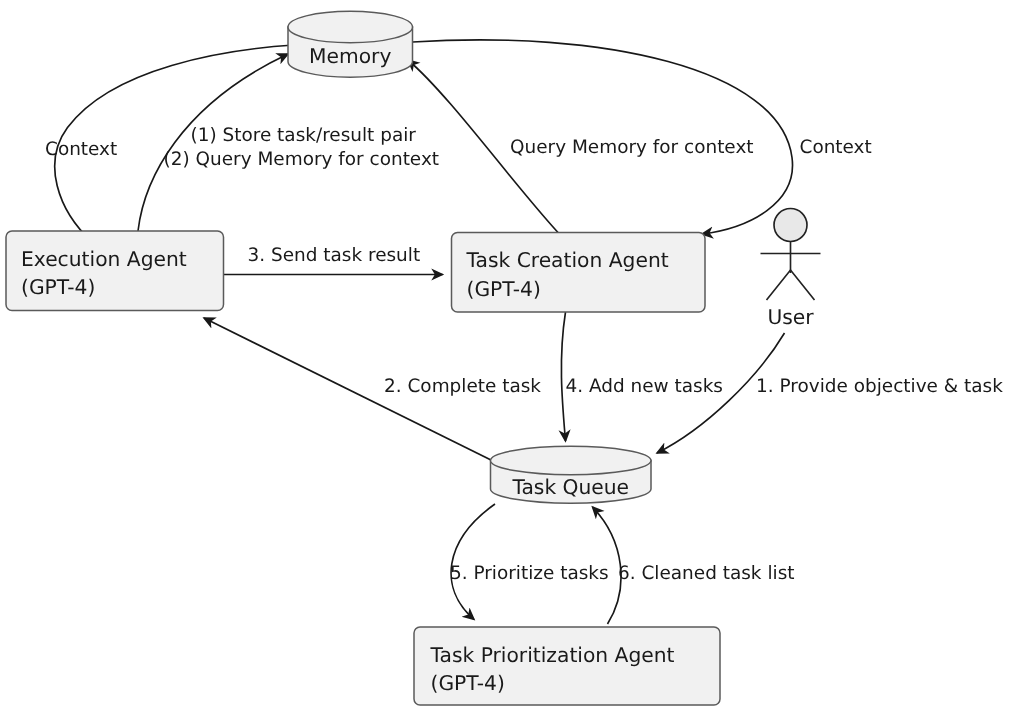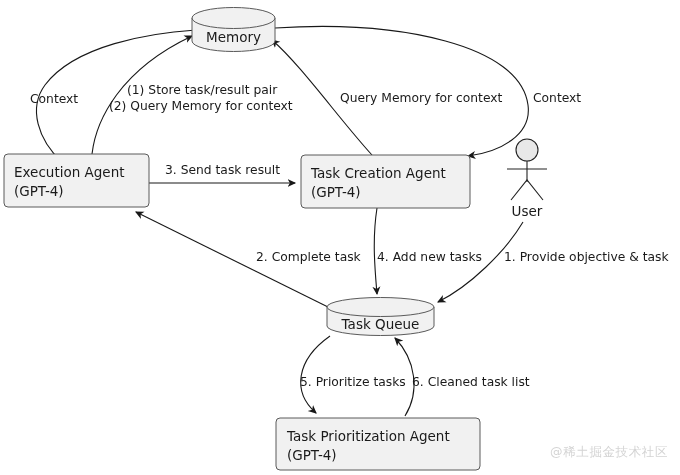--- a/index.html
+++ b/index.html
@@ -168,15 +168,14 @@
     <g>
       <circle class="actor-head" cx="527" cy="150" r="11"></circle>
       <path class="actor-line" d="M 527 161 L 527 182"></path>
       <path class="actor-line" d="M 507 169 L 547 169"></path>
       <path class="actor-line" d="M 511 200 L 527 180 L 543 200"></path>
       <text class="actor-label" x="527" y="216" text-anchor="middle">User</text>
     </g>
 
   </svg>
 
-  <div class="watermark">@稀土掘金技术社区</div>
 
 </div>
 
 </body></html>

